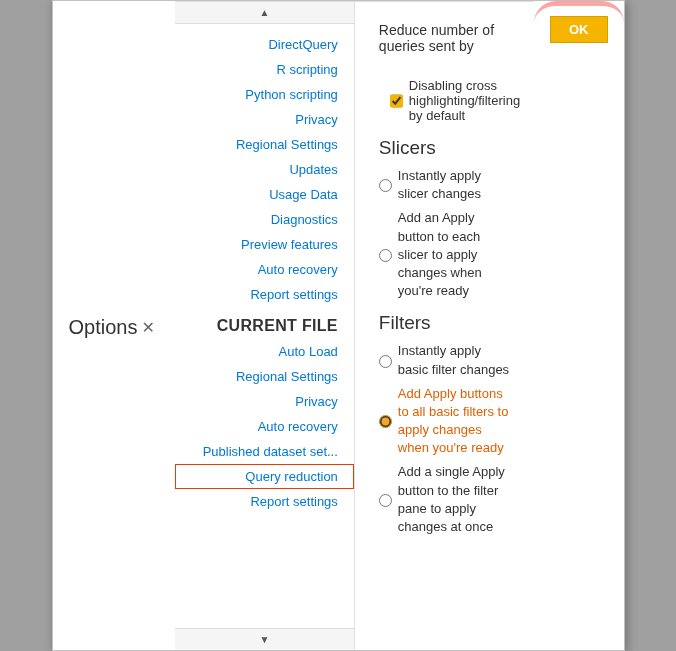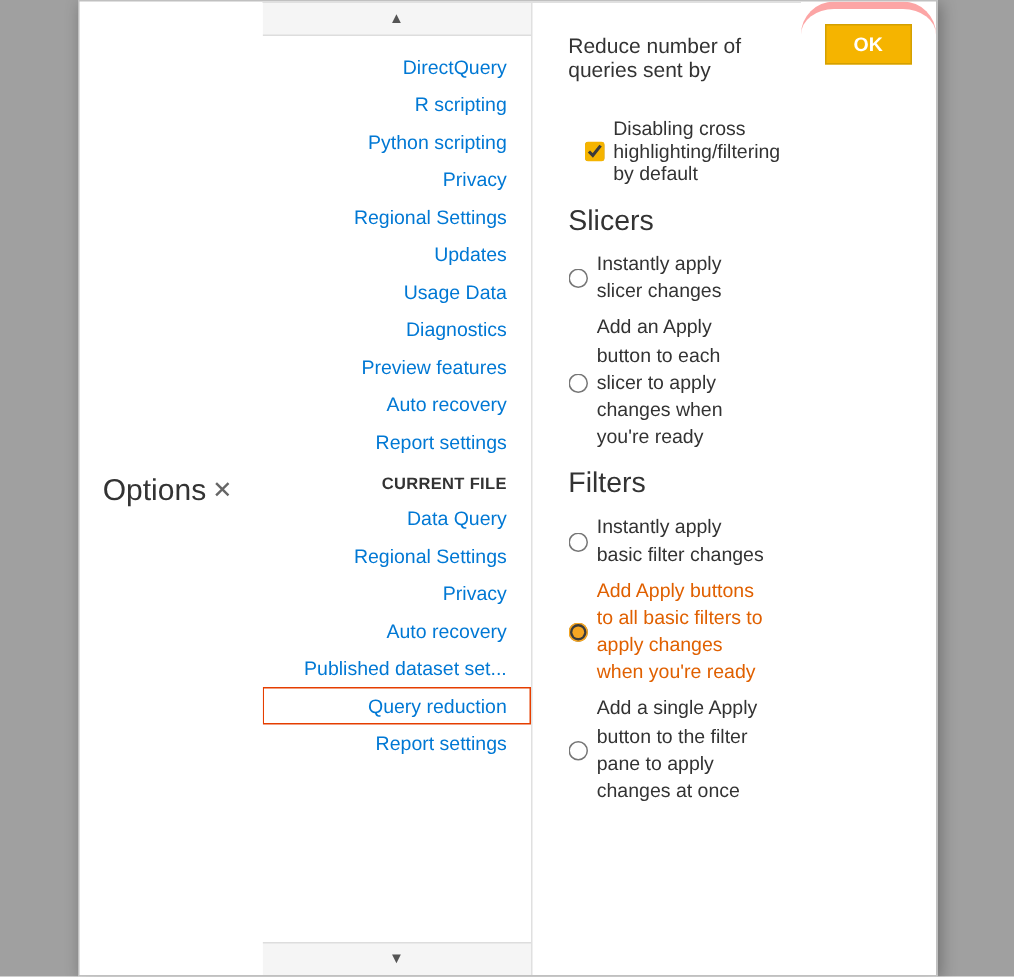--- a/index.html
+++ b/index.html
@@ -91,21 +91,21 @@
       text-overflow: ellipsis;
     }
     .sidebar-item.active {
       background: #fff;
       outline: 1.5px solid #e53e00;
       outline-offset: -1px;
       color: #0078d4;
     }
     .sidebar-section-header {
       padding: 10px 16px 4px 16px;
-      font-size: 11px;
+      font-size: 16px;
       font-weight: 700;
       color: #333;
       letter-spacing: 0.02em;
     }
     .main-content {
       flex: 1;
       padding: 20px 24px;
       overflow-y: auto;
     }
     .section-title {
@@ -206,21 +206,21 @@
             <div class="sidebar-item">Updates</div>
             <div class="sidebar-item">Usage Data</div>
             <div class="sidebar-item">Diagnostics</div>
             <div class="sidebar-item">Preview features</div>
             <div class="sidebar-item">Auto recovery</div>
             <div class="sidebar-item">Report settings</div>
           </div>
 
         <div class="sidebar-section-header">CURRENT FILE</div>
         <div id="sidebar-current-file">
-            <div class="sidebar-item">Data Query</div>
+            <div class="sidebar-item">Auto Load</div>
             <div class="sidebar-item">Regional Settings</div>
             <div class="sidebar-item">Privacy</div>
             <div class="sidebar-item">Auto recovery</div>
             <div class="sidebar-item">Published dataset set...</div>
             <div class="sidebar-item active">Query reduction</div>
             <div class="sidebar-item">Report settings</div>
           </div>
       </div>
       <button class="scroll-arrow scroll-arrow-bottom">▼</button>
     </div>

